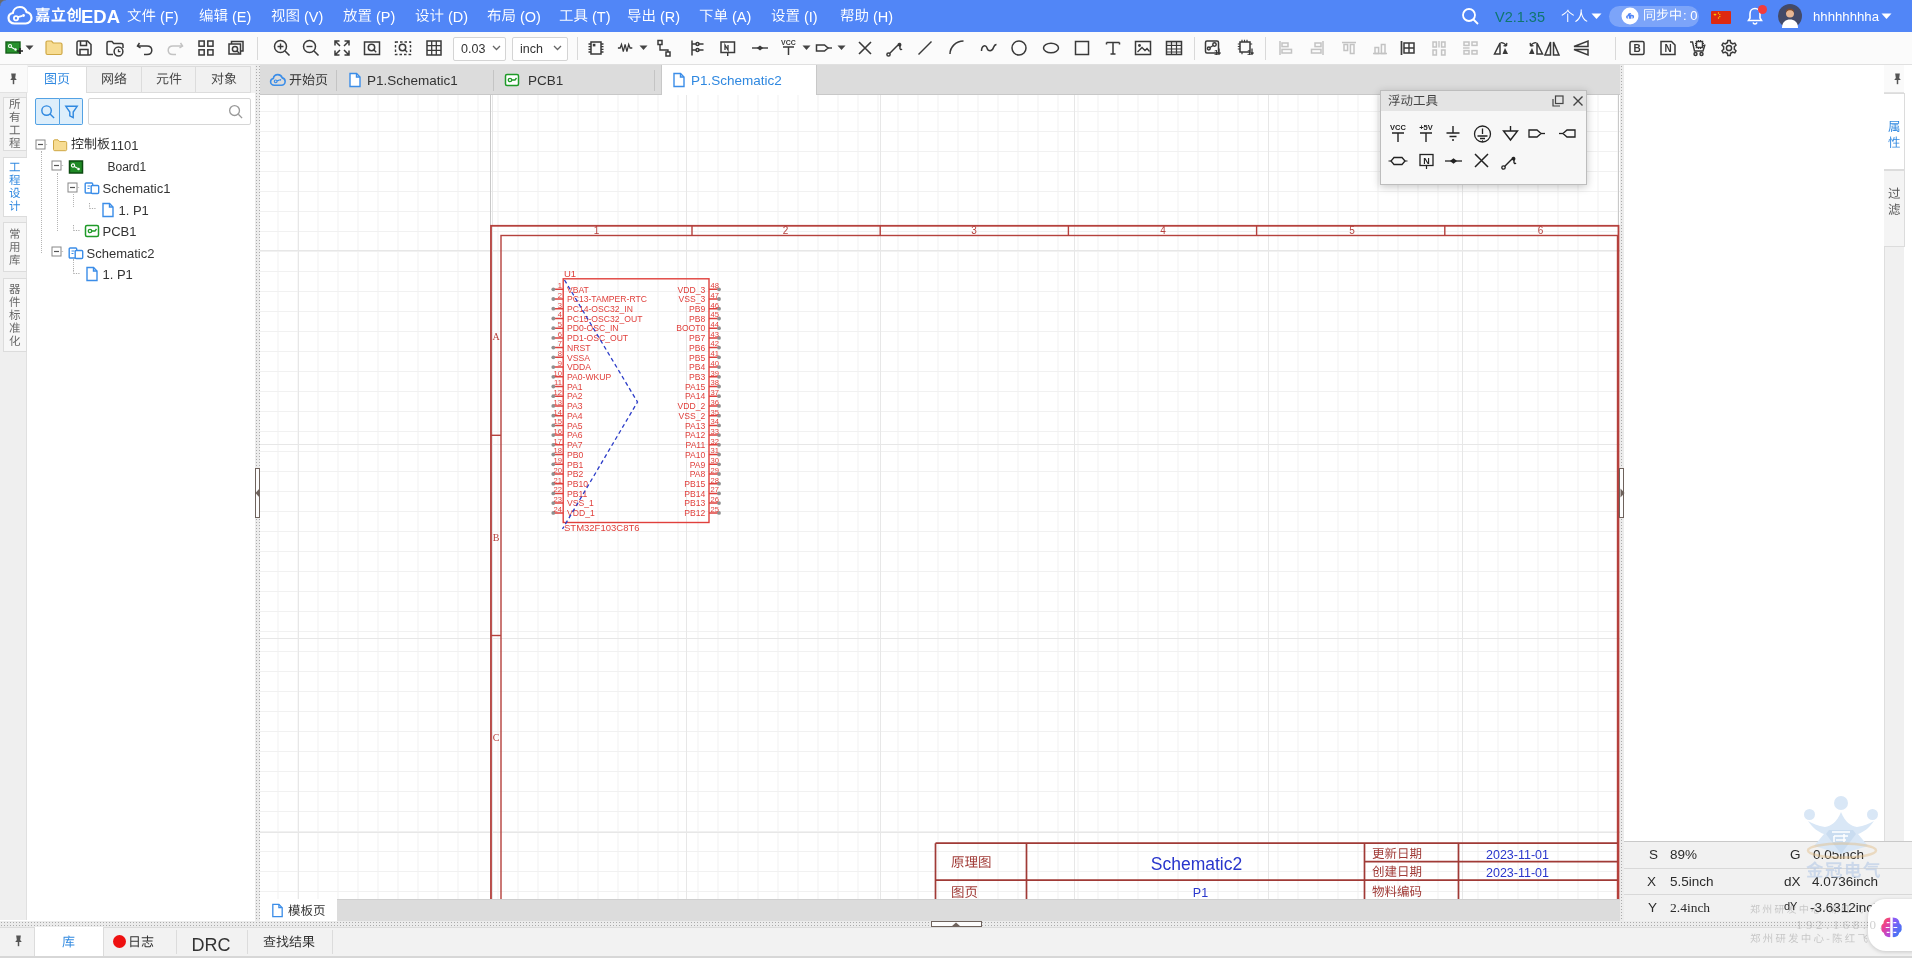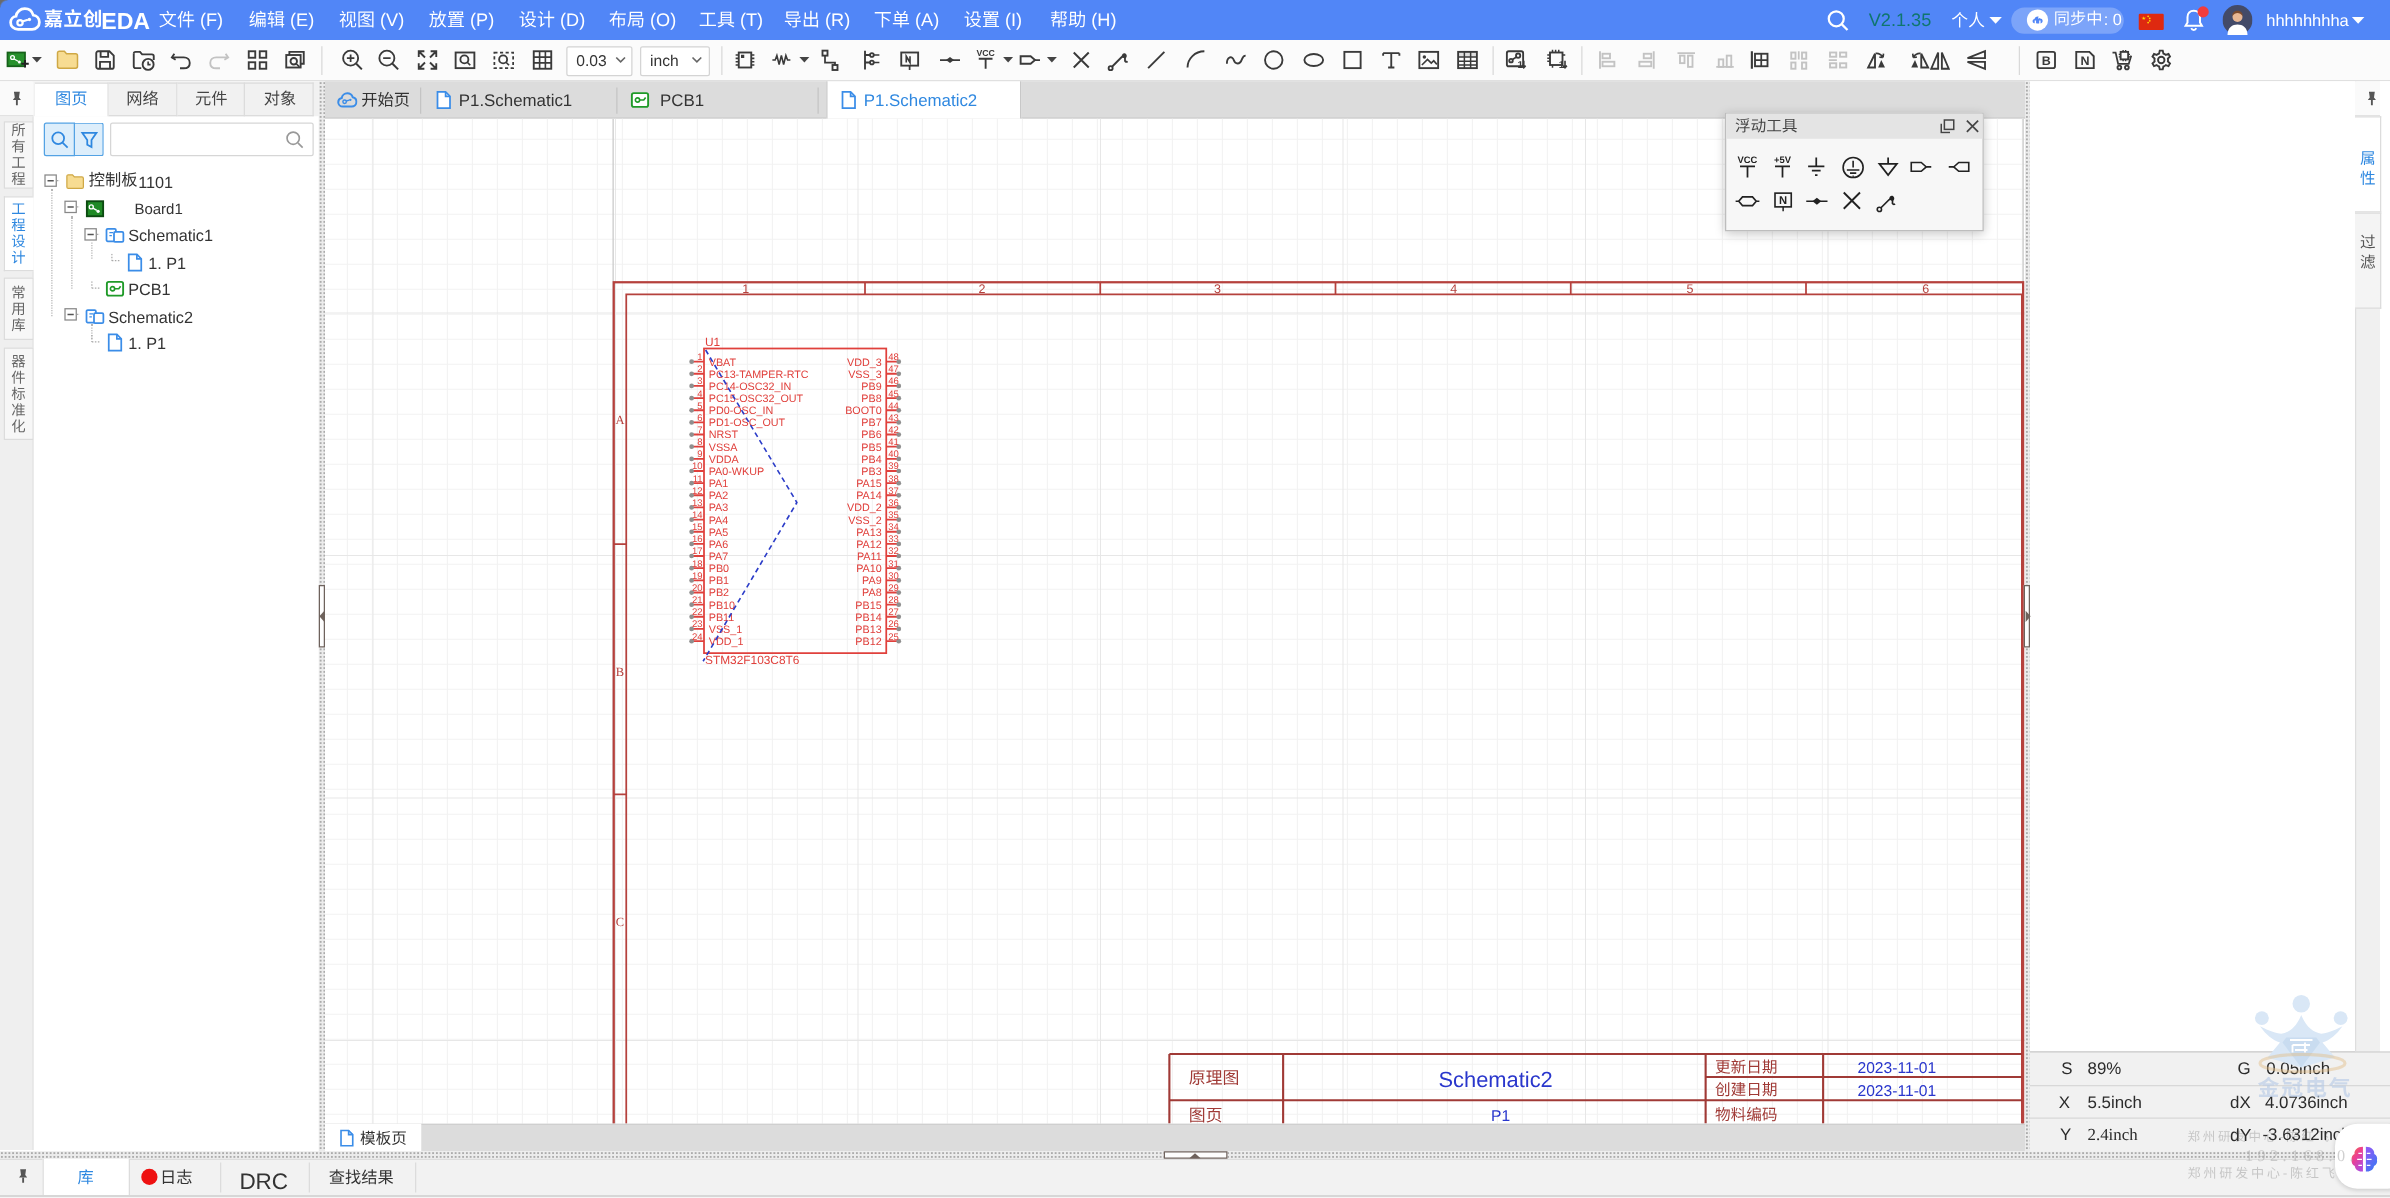--- a/index.html
+++ b/index.html
@@ -1008,21 +1008,21 @@
 <div style="position:absolute;left:1649.0px;top:848.0px;font-family:'Liberation Sans',sans-serif;font-size:13.5px;color:#2b2b2b;white-space:nowrap;line-height:1;">S</div>
 <div style="position:absolute;left:1670.0px;top:848.0px;font-family:'Liberation Sans',sans-serif;font-size:13.5px;color:#2b2b2b;white-space:nowrap;line-height:1;">89%</div>
 <div style="position:absolute;left:1790.0px;top:848.0px;font-family:'Liberation Sans',sans-serif;font-size:13.5px;color:#2b2b2b;white-space:nowrap;line-height:1;">G</div>
 <div style="position:absolute;left:1813.0px;top:848.0px;font-family:'Liberation Sans',sans-serif;font-size:13.5px;color:#2b2b2b;white-space:nowrap;line-height:1;">0.05inch</div>
 <div style="position:absolute;left:1647.0px;top:874.5px;font-family:'Liberation Sans',sans-serif;font-size:13.5px;color:#2b2b2b;white-space:nowrap;line-height:1;">X</div>
 <div style="position:absolute;left:1670.0px;top:874.5px;font-family:'Liberation Sans',sans-serif;font-size:13.5px;color:#2b2b2b;white-space:nowrap;line-height:1;">5.5inch</div>
 <div style="position:absolute;left:1784.0px;top:874.5px;font-family:'Liberation Sans',sans-serif;font-size:13.5px;color:#2b2b2b;white-space:nowrap;line-height:1;">dX</div>
 <div style="position:absolute;left:1812.0px;top:874.5px;font-family:'Liberation Sans',sans-serif;font-size:13.5px;color:#2b2b2b;white-space:nowrap;line-height:1;">4.0736inch</div>
 <div style="position:absolute;left:1648.0px;top:901.0px;font-family:'Liberation Sans',sans-serif;font-size:13.5px;color:#2b2b2b;white-space:nowrap;line-height:1;">Y</div>
 <div style="position:absolute;left:1670.0px;top:901.0px;font-family:Liberation Serif, serif;font-size:13.5px;color:#2b2b2b;white-space:nowrap;line-height:1;">2.4inch</div>
-<div style="position:absolute;left:1784.0px;top:901.0px;font-family:'Liberation Sans',sans-serif;font-size:14px;color:#2b2b2b;white-space:nowrap;line-height:1;">dY</div>
+<div style="position:absolute;left:1784.0px;top:901.0px;font-family:'Liberation Sans',sans-serif;font-size:11px;color:#2b2b2b;white-space:nowrap;line-height:1;">dY</div>
 <div style="position:absolute;left:1810.0px;top:901.0px;font-family:'Liberation Sans',sans-serif;font-size:13.5px;color:#2b2b2b;white-space:nowrap;line-height:1;">-3.6312inch</div>
 <svg style="position:absolute;left:1801px;top:796px" width="84" height="62" viewBox="0 0 84 62">
 <g fill="#d9e7f6">
         <circle cx="40" cy="7" r="7"></circle>
         <circle cx="8.5" cy="18.5" r="5.5"></circle>
         <circle cx="71.5" cy="18.5" r="5.5"></circle>
 <path d="M40 16 C36 26 30 30 24 31 C17 30 11 27 7 25 C12 32 17 36 23 38 L13 50 L40 58 L67 50 L57 38 C63 36 68 32 73 25 C69 27 63 30 56 31 C50 30 44 26 40 16 Z"></path>
       </g>
 <path d="M25 38 L40 58 L55 38 L52 34 L28 34 Z" fill="#c9dcf0"></path>
 <path d="M31 36 h18 M33 40 h14 M35 44 h10 M33 40 v6 M43 38 v8" stroke="#fff" stroke-width="1.5" fill="none"></path>

